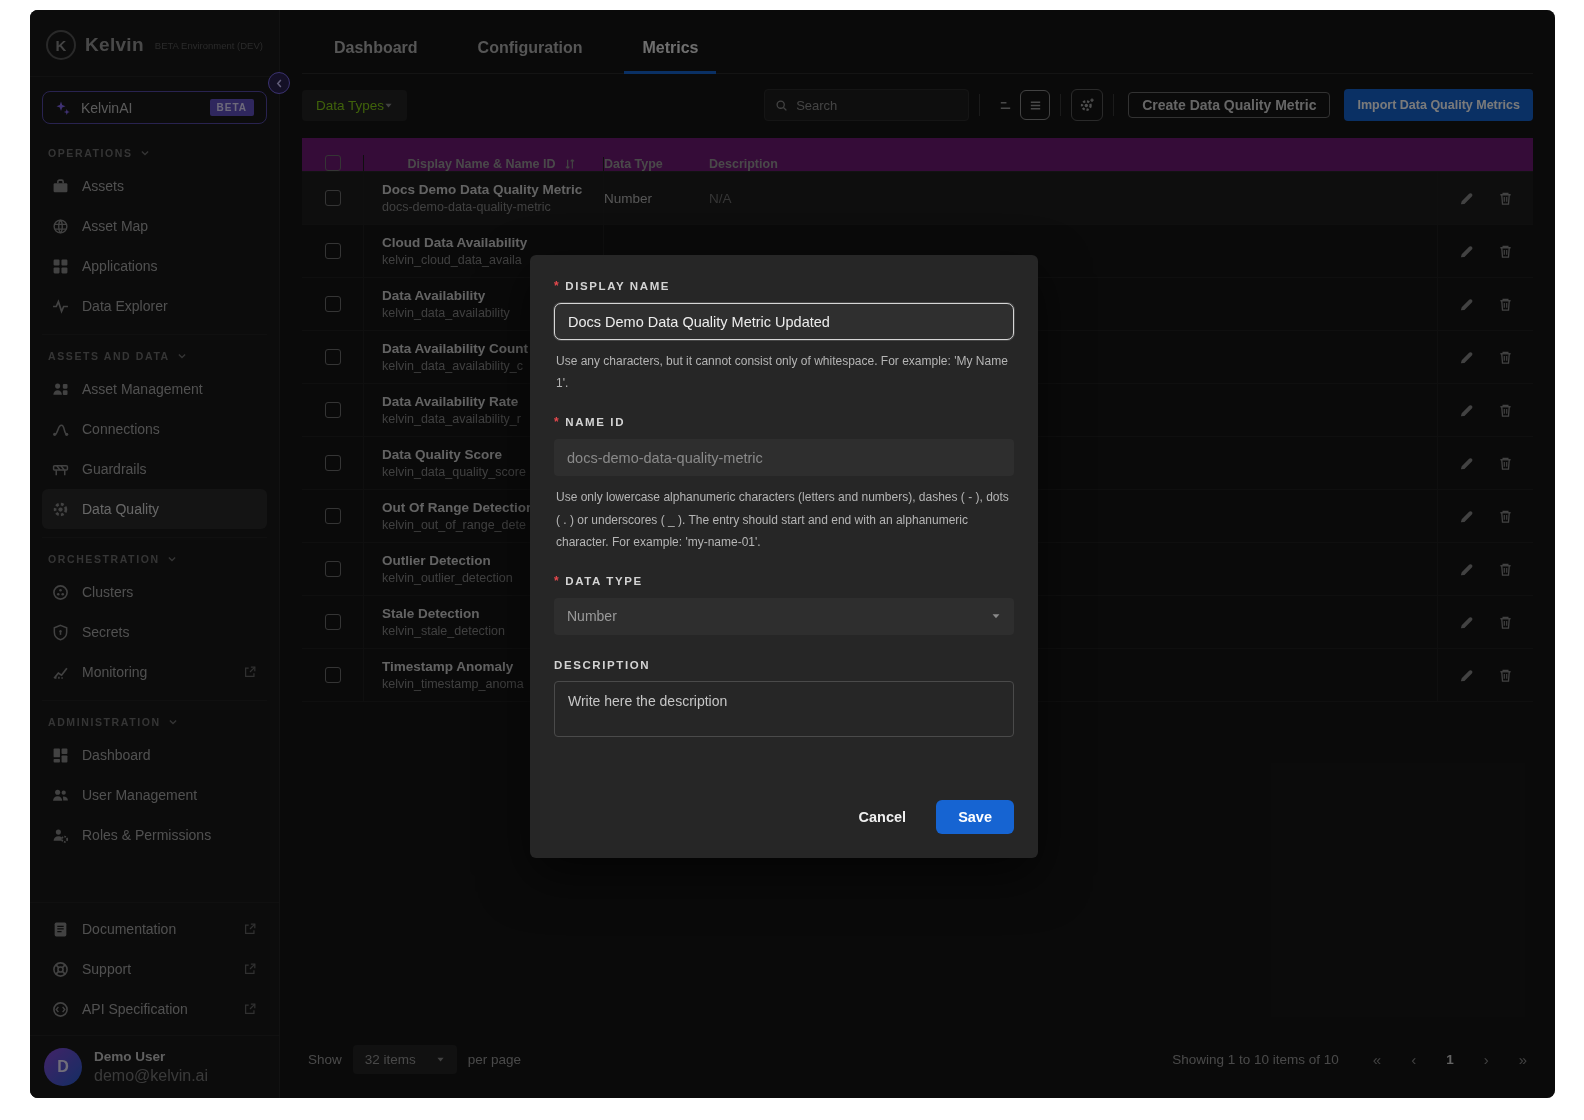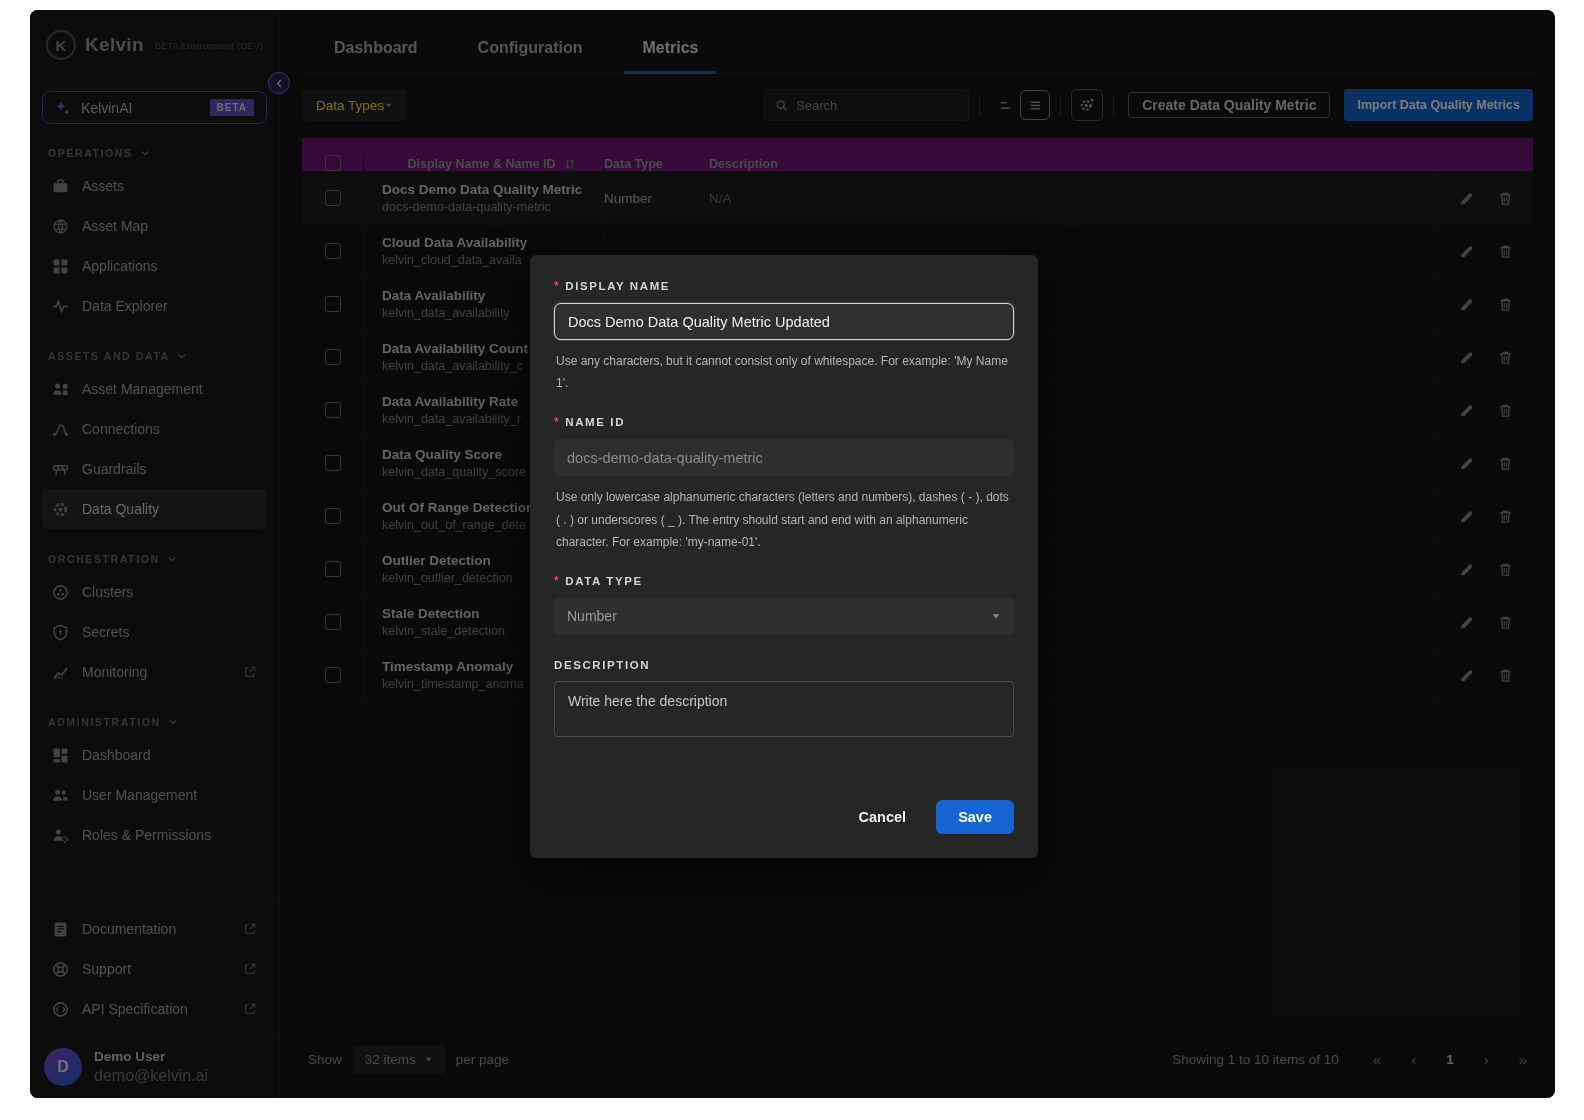--- a/index.html
+++ b/index.html
@@ -45,21 +45,21 @@
 
   
   .main { flex:1; display:flex; flex-direction:column; padding:0 22px; min-width:0; }
   .tabs { display:flex; gap:52px; padding:0 28px; border-bottom:1px solid #2a2a2a; height:64px; align-items:flex-end; }
   .tab { padding:0 4px 16px; font-size:16px; font-weight:700; color:#b3b3b3; position:relative; cursor:pointer; }
   .tab.active { color:#e6e6e6; }
   .tab.active::after { content:""; position:absolute; left:-14px; right:-14px; bottom:-1px; height:3px; background:#1664d2; }
 
   .toolbar { display:flex; align-items:center; margin-top:14px; height:34px; }
   .btn-datatypes { display:flex; align-items:center; gap:0; background:#242424; border-radius:4px;
-                   padding:8px 14px; font-size:13.5px; color:#fde047; cursor:pointer; }
+                   padding:8px 14px; font-size:13.5px; color:#84cc16; cursor:pointer; }
   .btn-datatypes .ic, .page-select .ic { width:9px; height:9px; color:#8a8a8a; }
   .tspacer { flex:1; }
   .search { display:flex; align-items:center; gap:8px; background:#1f1f1f; border:1px solid #2d2d2d;
             border-radius:4px; height:32px; width:205px; padding:0 10px; }
   .search .ic { width:13px; height:13px; color:#8a8a8a; flex:none; }
   .search input { background:transparent; border:0; outline:0; color:#cfcfcf; font-size:13px; width:100%; }
   .search input::placeholder { color:#8f8f8f; }
   .vsep { width:1px; height:22px; background:#3a3a3a; margin:0 10px; }
   .toggle { width:30px; height:30px; display:flex; align-items:center; justify-content:center; color:#9a9a9a; cursor:pointer; }
   .toggle .ic { width:15px; height:15px; }
@@ -87,21 +87,21 @@
   .col-type { width:105px; display:flex; align-items:center; font-size:13.5px; color:#b5b5b5; flex:none; }
   .col-desc { flex:1; display:flex; align-items:center; font-size:13.5px; color:#6f6f6f; }
   .col-actions { width:96px; border-left:1px solid #212121; display:flex; align-items:center; justify-content:center;
                  gap:24px; color:#8a8a8a; flex:none; }
   .col-actions .ic { width:15px; height:15px; cursor:pointer; }
   .rname { font-size:13.5px; font-weight:700; color:#cfcfcf; white-space:nowrap; overflow:hidden; }
   .rid { font-size:12.5px; color:#868686; margin-top:3px; white-space:nowrap; overflow:hidden; }
 
   
   .bottombar { margin-top:auto; display:flex; align-items:center; padding:14px 6px 24px; font-size:13.5px; color:#9a9a9a; }
-  .page-select { display:flex; align-items:center; gap:8px; background:#242424; border-radius:4px;
+  .page-select { display:flex; align-items:center; gap:20px; background:#242424; border-radius:4px;
                  padding:7px 12px; margin:0 11px; cursor:pointer; }
   .bspacer { flex:1; }
   .pager { display:flex; align-items:center; gap:30px; margin-left:34px; font-size:15px; color:#8a8a8a; }
   .pager span { cursor:pointer; }
   .pager .cur { color:#cfcfcf; font-weight:700; font-size:13.5px; }
 
   
   .overlay { position:absolute; inset:0; background:rgba(0,0,0,0.52); z-index:30; }
   .modal { position:absolute; left:500px; top:245px; width:508px; height:603px; background:#262626;
            border-radius:6px; z-index:40; display:flex; flex-direction:column; box-shadow:0 18px 50px rgba(0,0,0,.6); }

